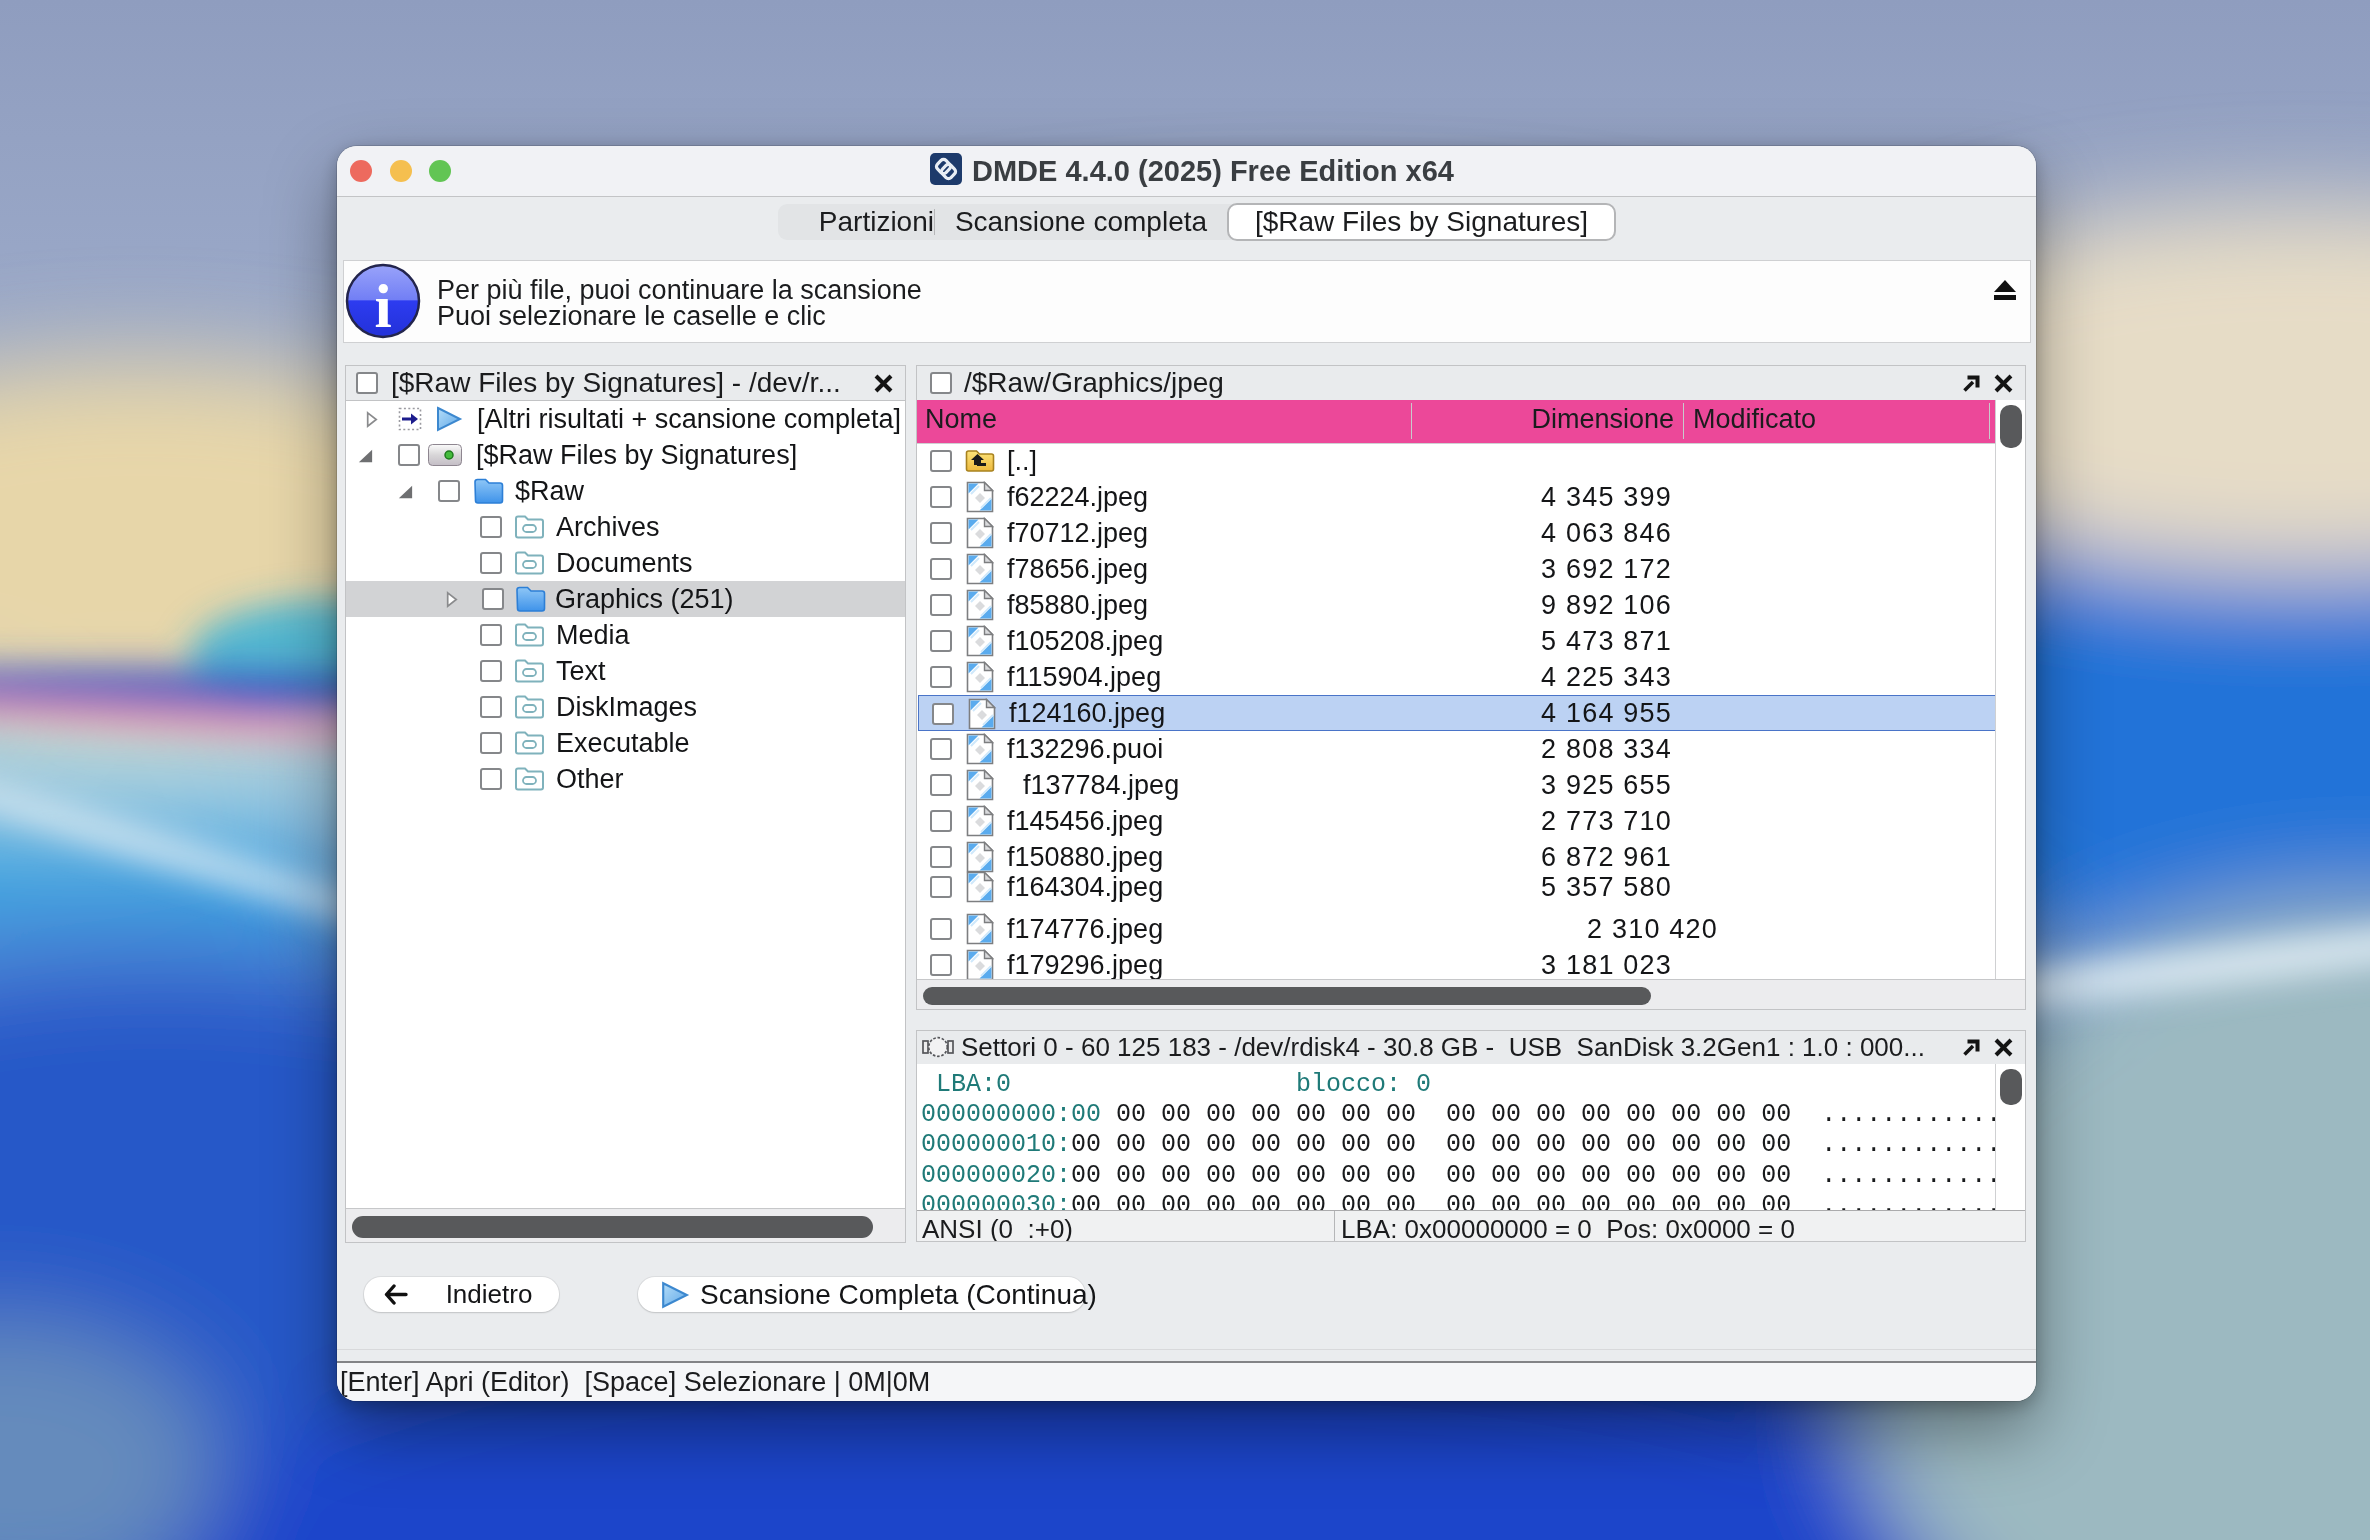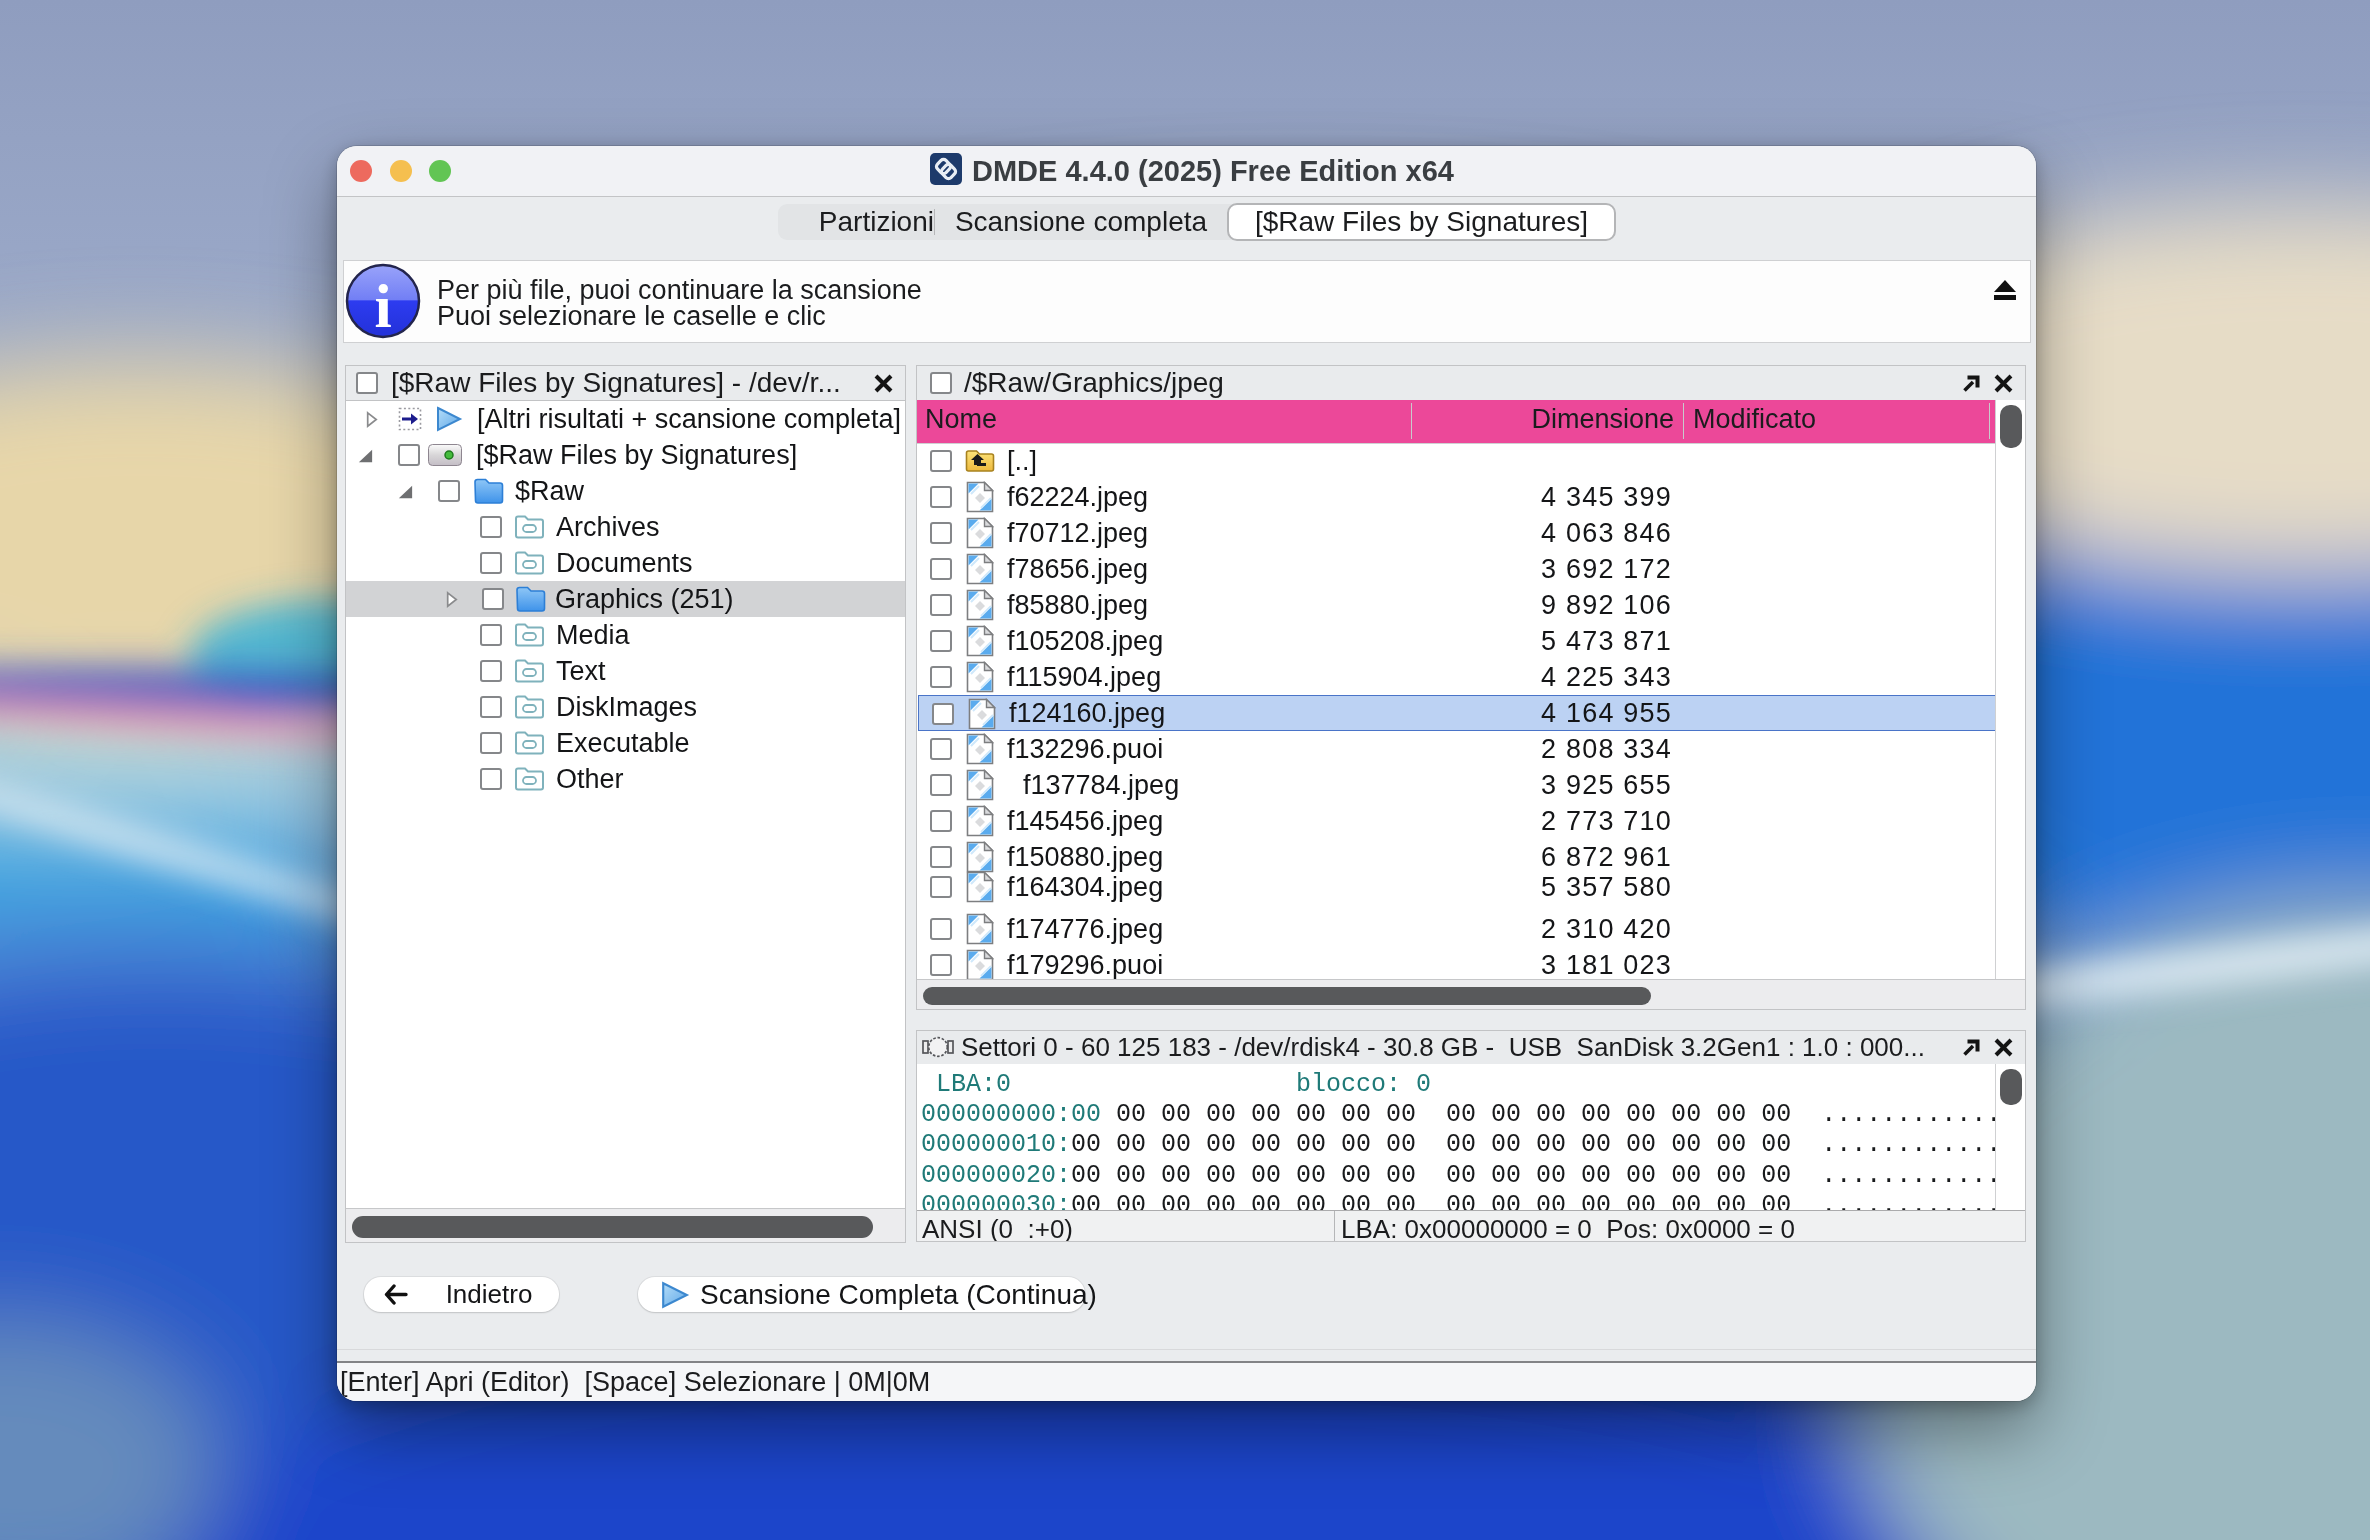--- a/index.html
+++ b/index.html
@@ -381,34 +381,34 @@
 <span class="abs num" style="right:323px;">6 872 961</span>
 </div>
 <div class="row" style="left:0;top:503px;height:36px;line-height:36px;width:1078px;">
 <div class="cb" style="left:13px;top:7px;"></div>
 <svg class="abs" style="left:49px;top:2px;" width="28" height="32">
           <use href="#fico"></use>
         </svg>
 <span class="abs" style="left:90px;">f164304.jpeg</span>
 <span class="abs num" style="right:323px;">5 357 580</span>
 </div>
-<div class="row" style="left:0;top:545px;height:36px;line-height:36px;width:1078px;">
+<div class="row" style="left:0;top:545px;height:36px;line-height:36px;width:1078px;padding-left:46px;">
 <div class="cb" style="left:13px;top:7px;"></div>
 <svg class="abs" style="left:49px;top:2px;" width="28" height="32">
           <use href="#fico"></use>
         </svg>
 <span class="abs" style="left:90px;">f174776.jpeg</span>
 <span class="abs num" style="right:323px;">2 310 420</span>
 </div>
 <div class="row" style="left:0;top:581px;height:36px;line-height:36px;width:1078px;">
 <div class="cb" style="left:13px;top:7px;"></div>
 <svg class="abs" style="left:49px;top:2px;" width="28" height="32">
           <use href="#fico"></use>
         </svg>
-<span class="abs" style="left:90px;">f179296.puoi</span>
+<span class="abs" style="left:90px;">f179296.jpeg</span>
 <span class="abs num" style="right:323px;">3 181 023</span>
 </div>
 <div class="abs" style="left:1078px;top:34px;width:32px;height:579px;border-left:1px solid #cfd0d2;background:#fff;">
 <div class="thumb" style="left:4px;top:5px;width:22px;height:43px;"></div>
 </div>
 <div class="abs" style="left:0;top:613px;width:1110px;height:32px;background:#ececee;border-top:1px solid #c6c7c9;">
 <div class="thumb" style="left:6px;top:7px;width:728px;height:18px;border-radius:9px;"></div>
 </div>
 </div>
 

